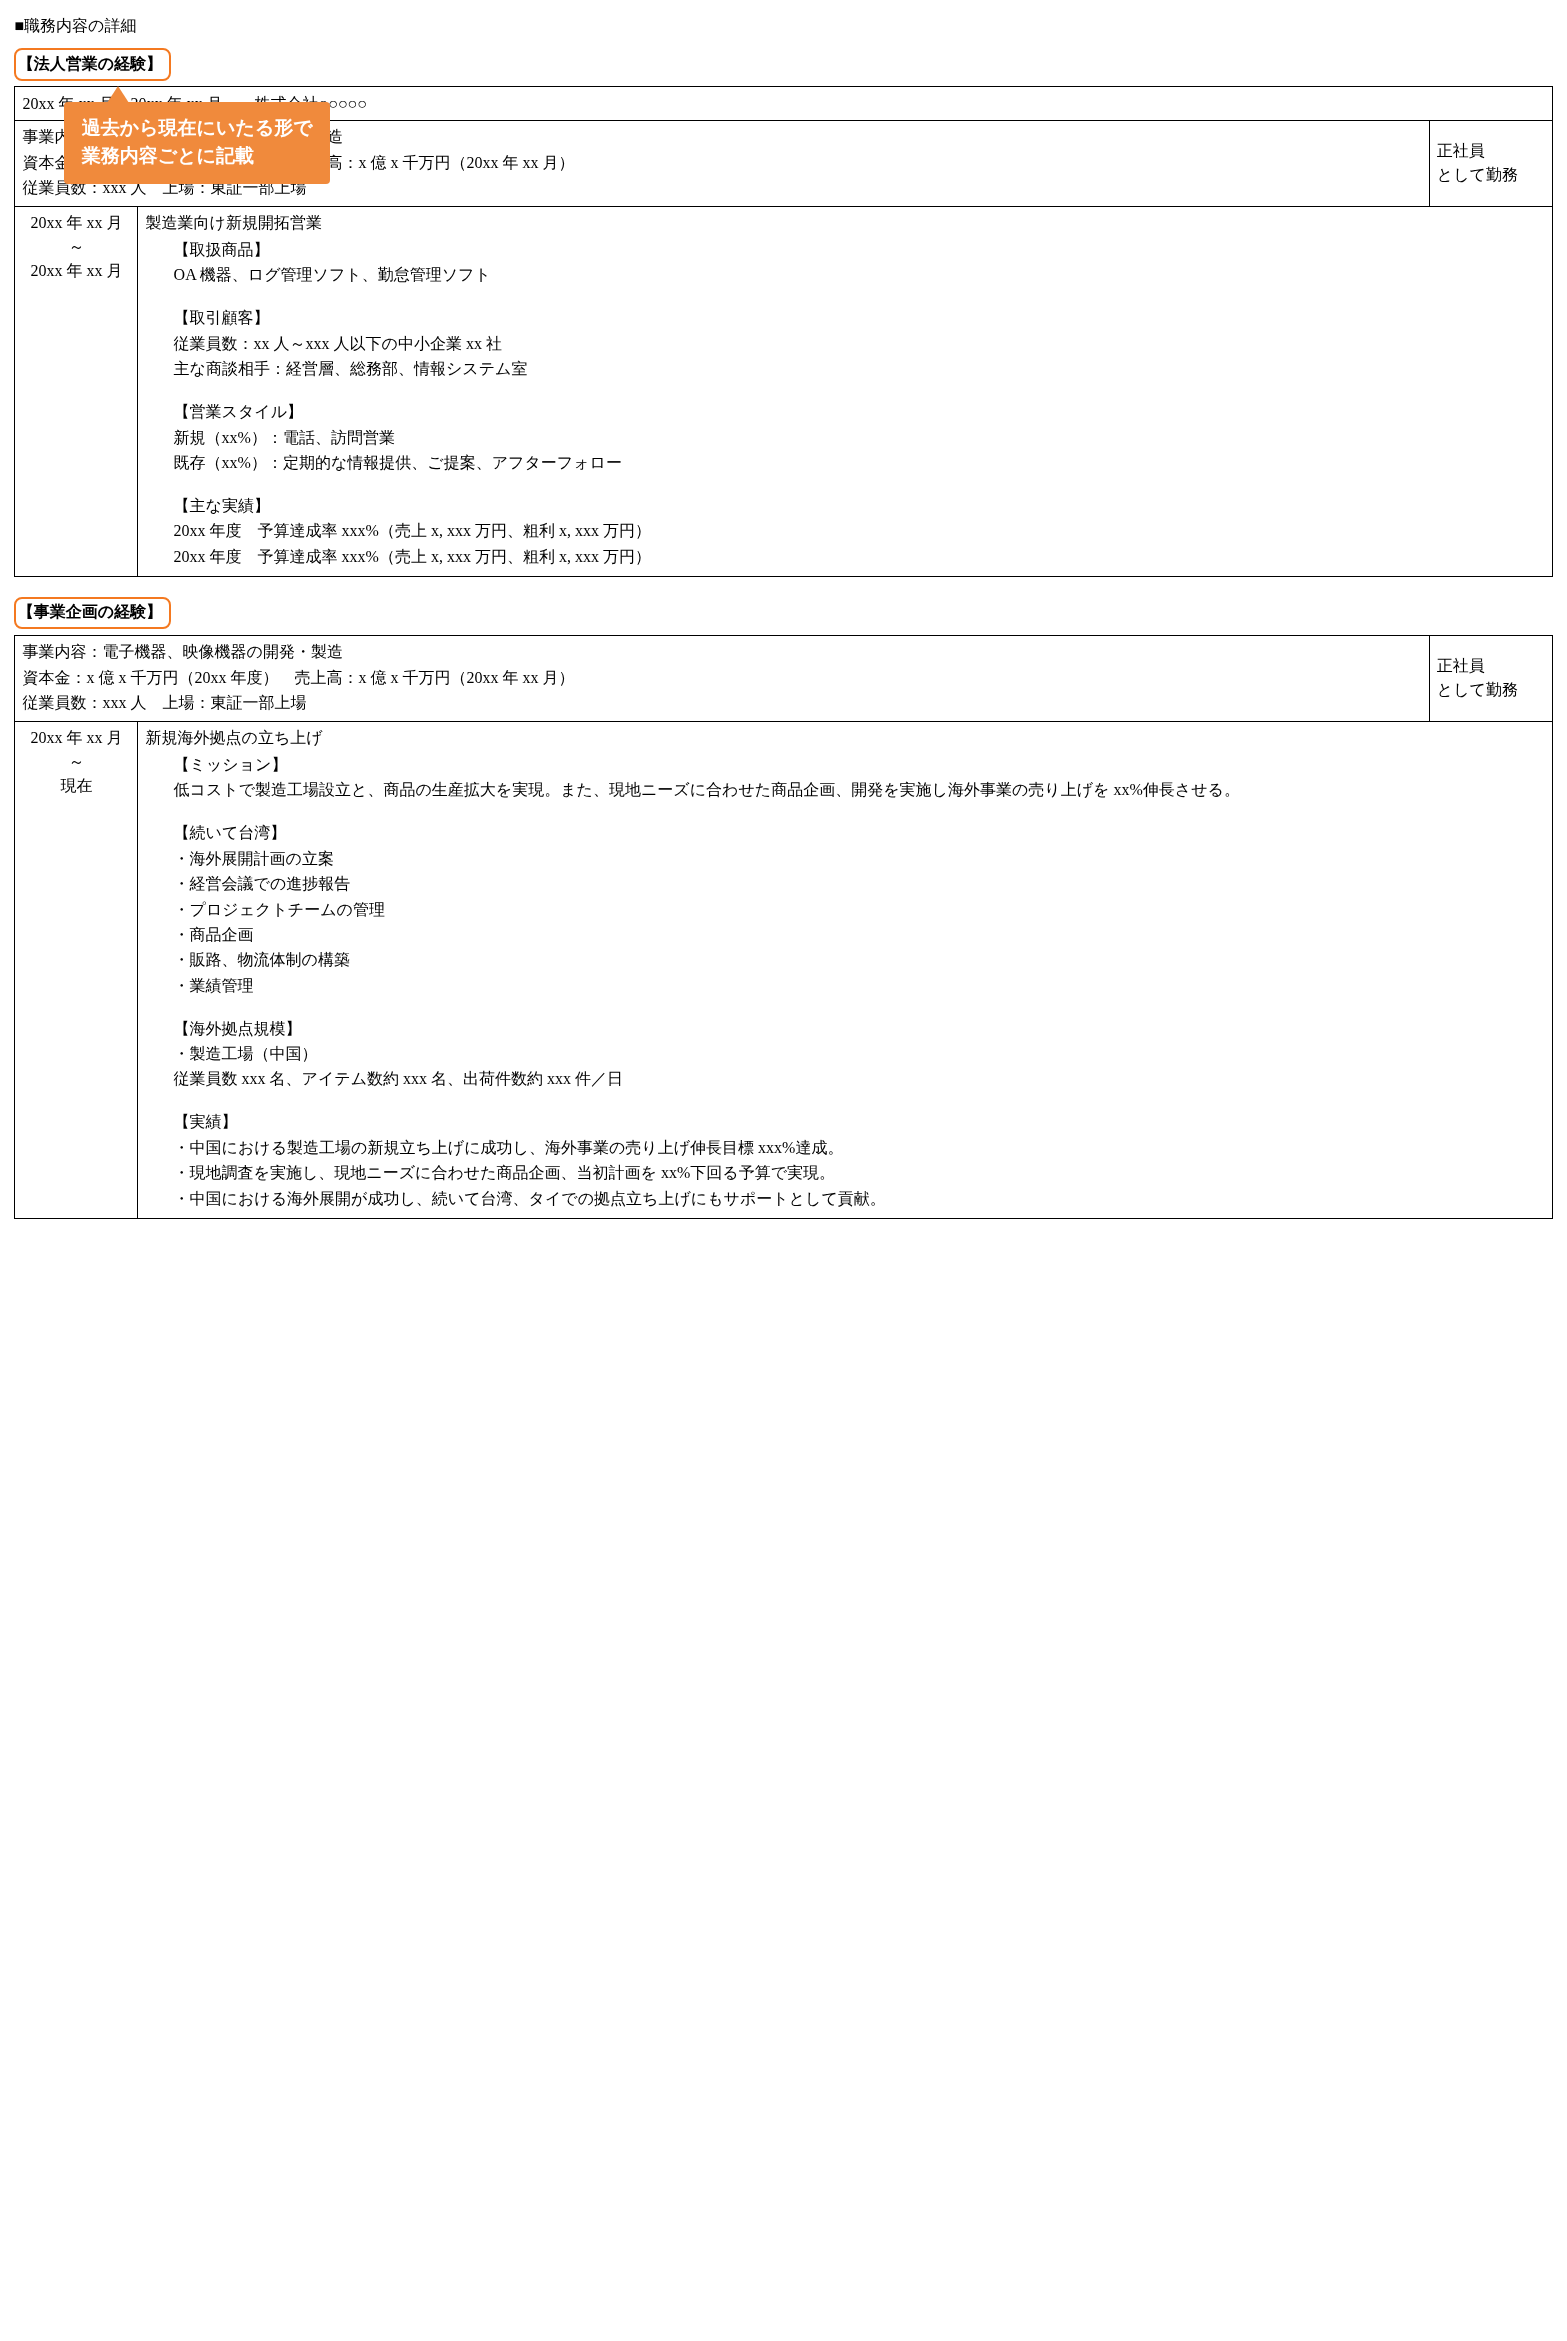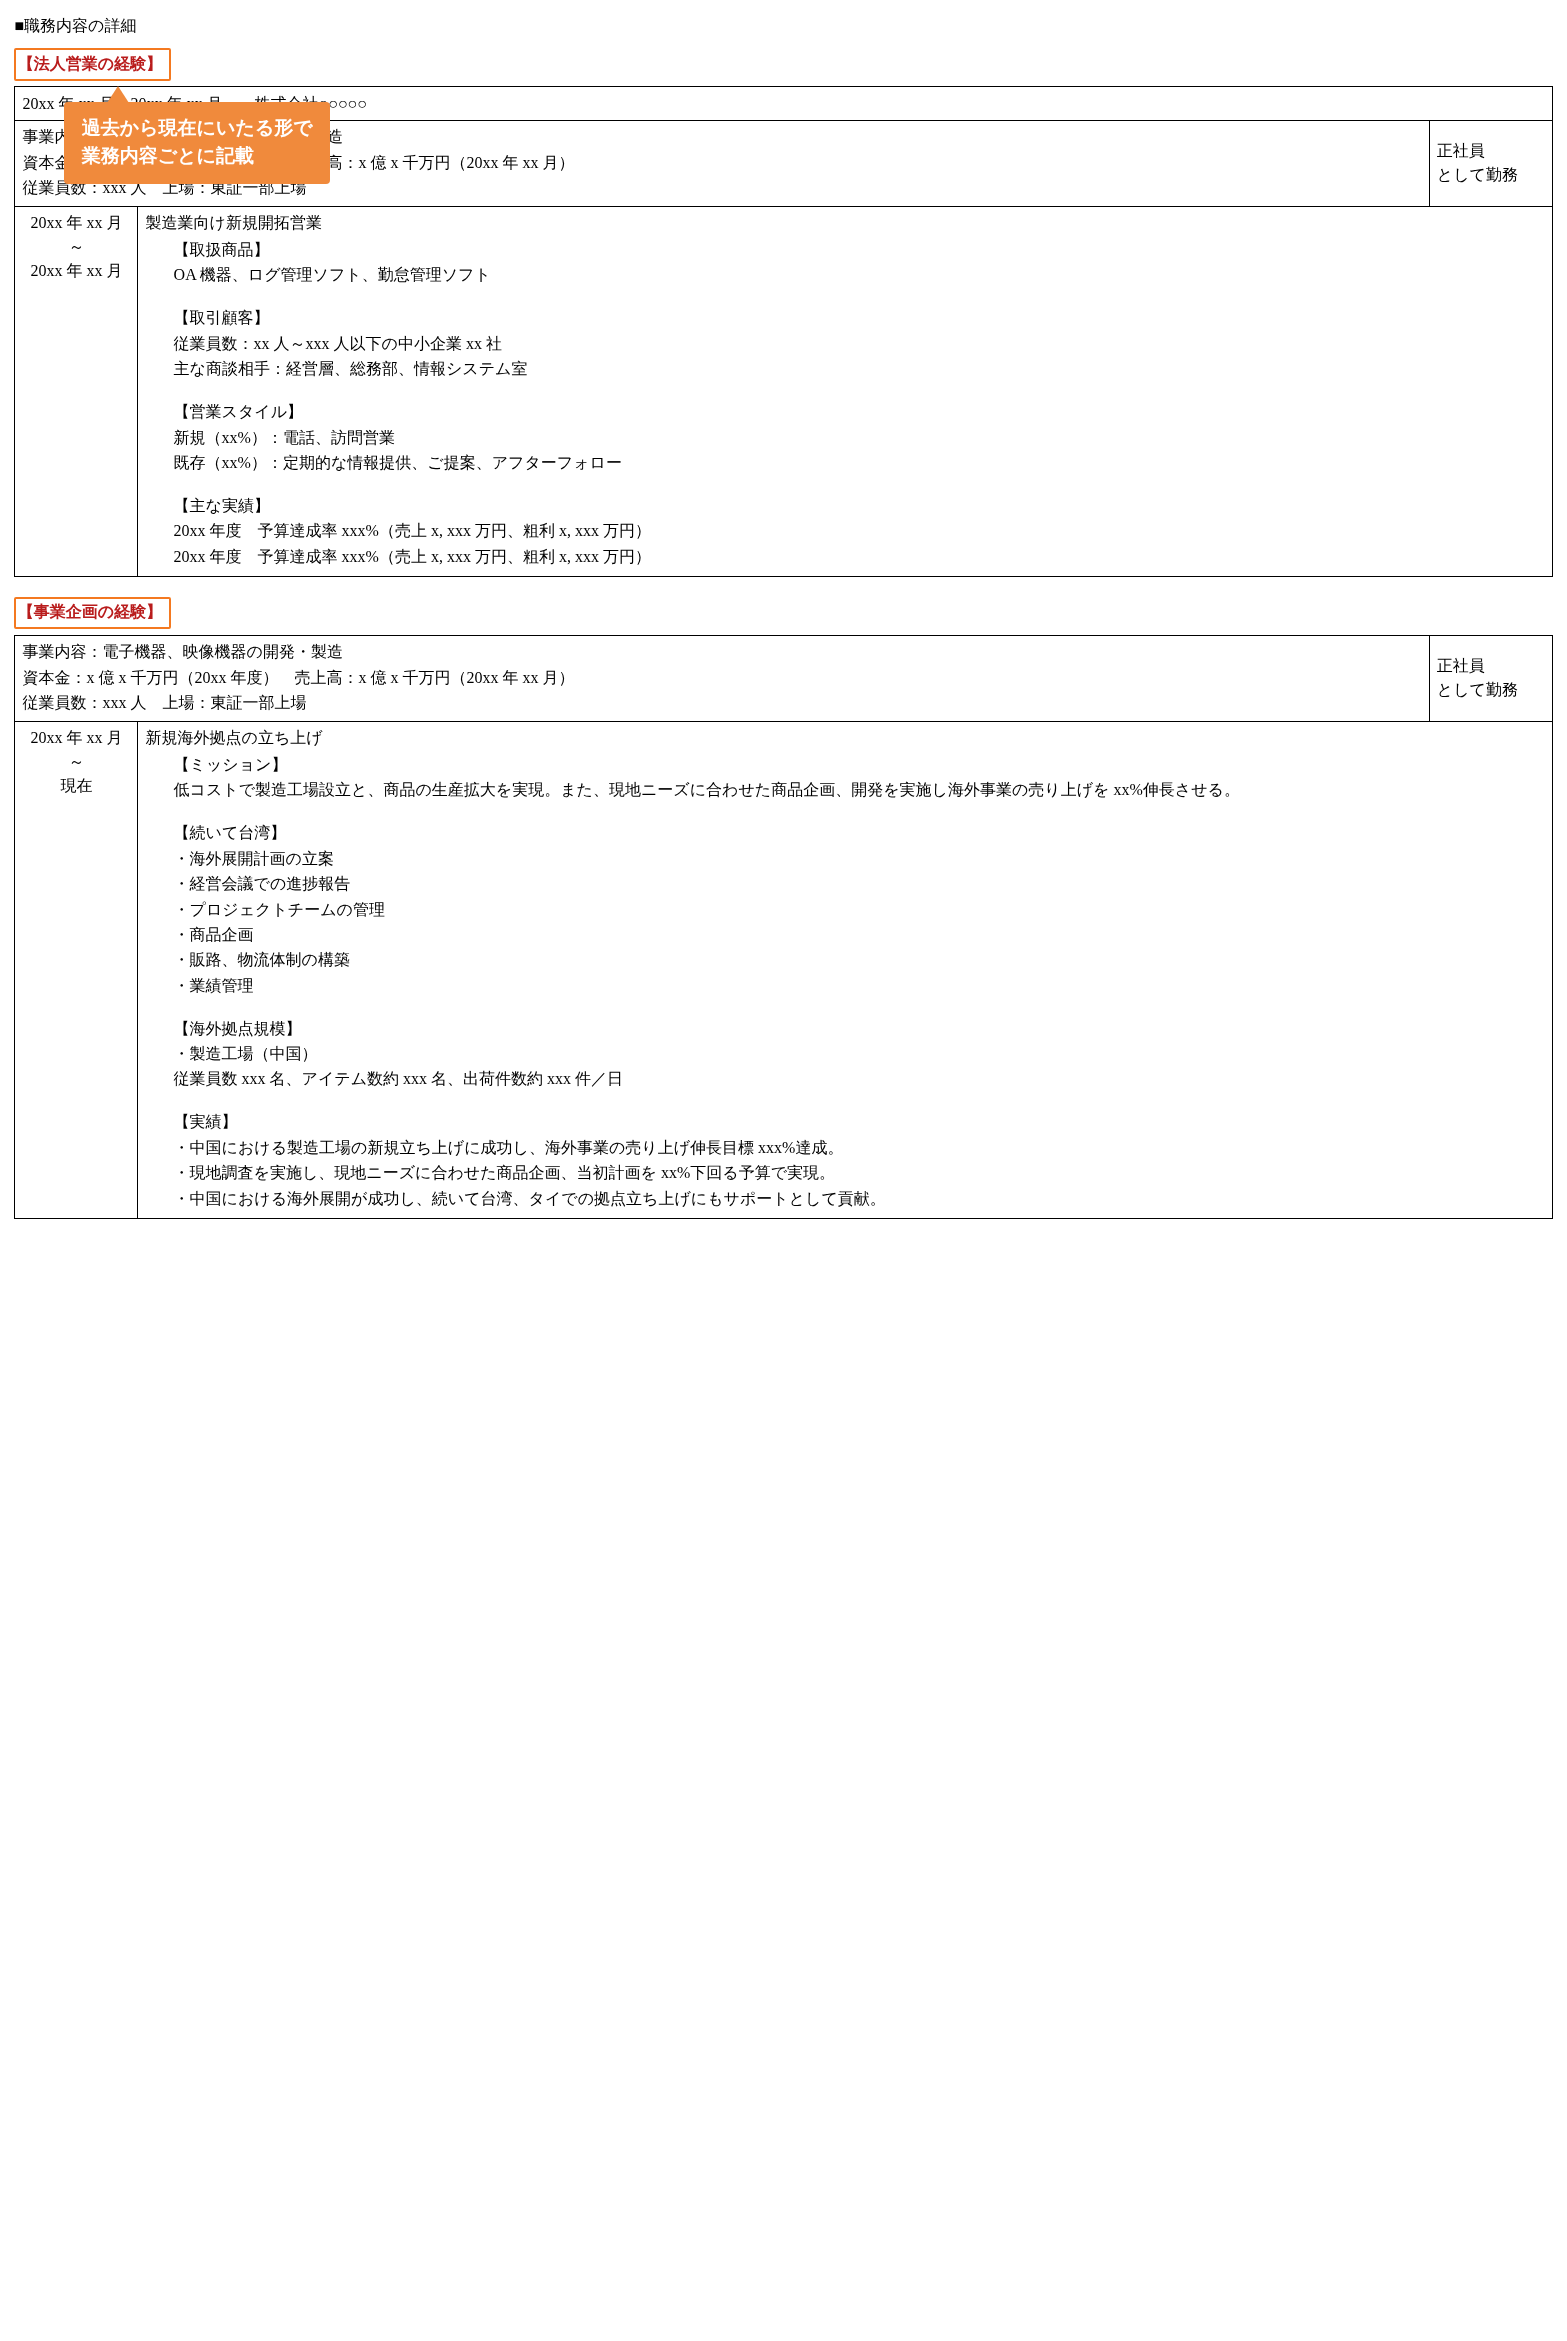--- a/index.html
+++ b/index.html
@@ -8,24 +8,24 @@
       background: #fff;
       padding: 14.4px;
       color: #000;
       font-size: 16px;
       line-height: 1.5;
     }
     .page-title { margin-bottom: 10px; font-size: 16px; }
     .section-heading {
       display: inline-block;
       border: 2.2px solid #f47920;
-      border-radius: 2px;
+      border-radius: 8px;
       padding: 1.4px 7.2px 2.9px 1.4px;
       font-size: 16px;
-      color: #b91c1c;
+      color: #000000;
       margin-bottom: 5.8px;
       font-family: 'Hiragino Kaku Gothic ProN', 'Yu Gothic', sans-serif;
       font-weight: bold;
     }
     .block { margin-bottom: 20px; }
     .outer-table {
       width: 100%;
       border: 0.7px solid #000;
       border-collapse: collapse;
     }

